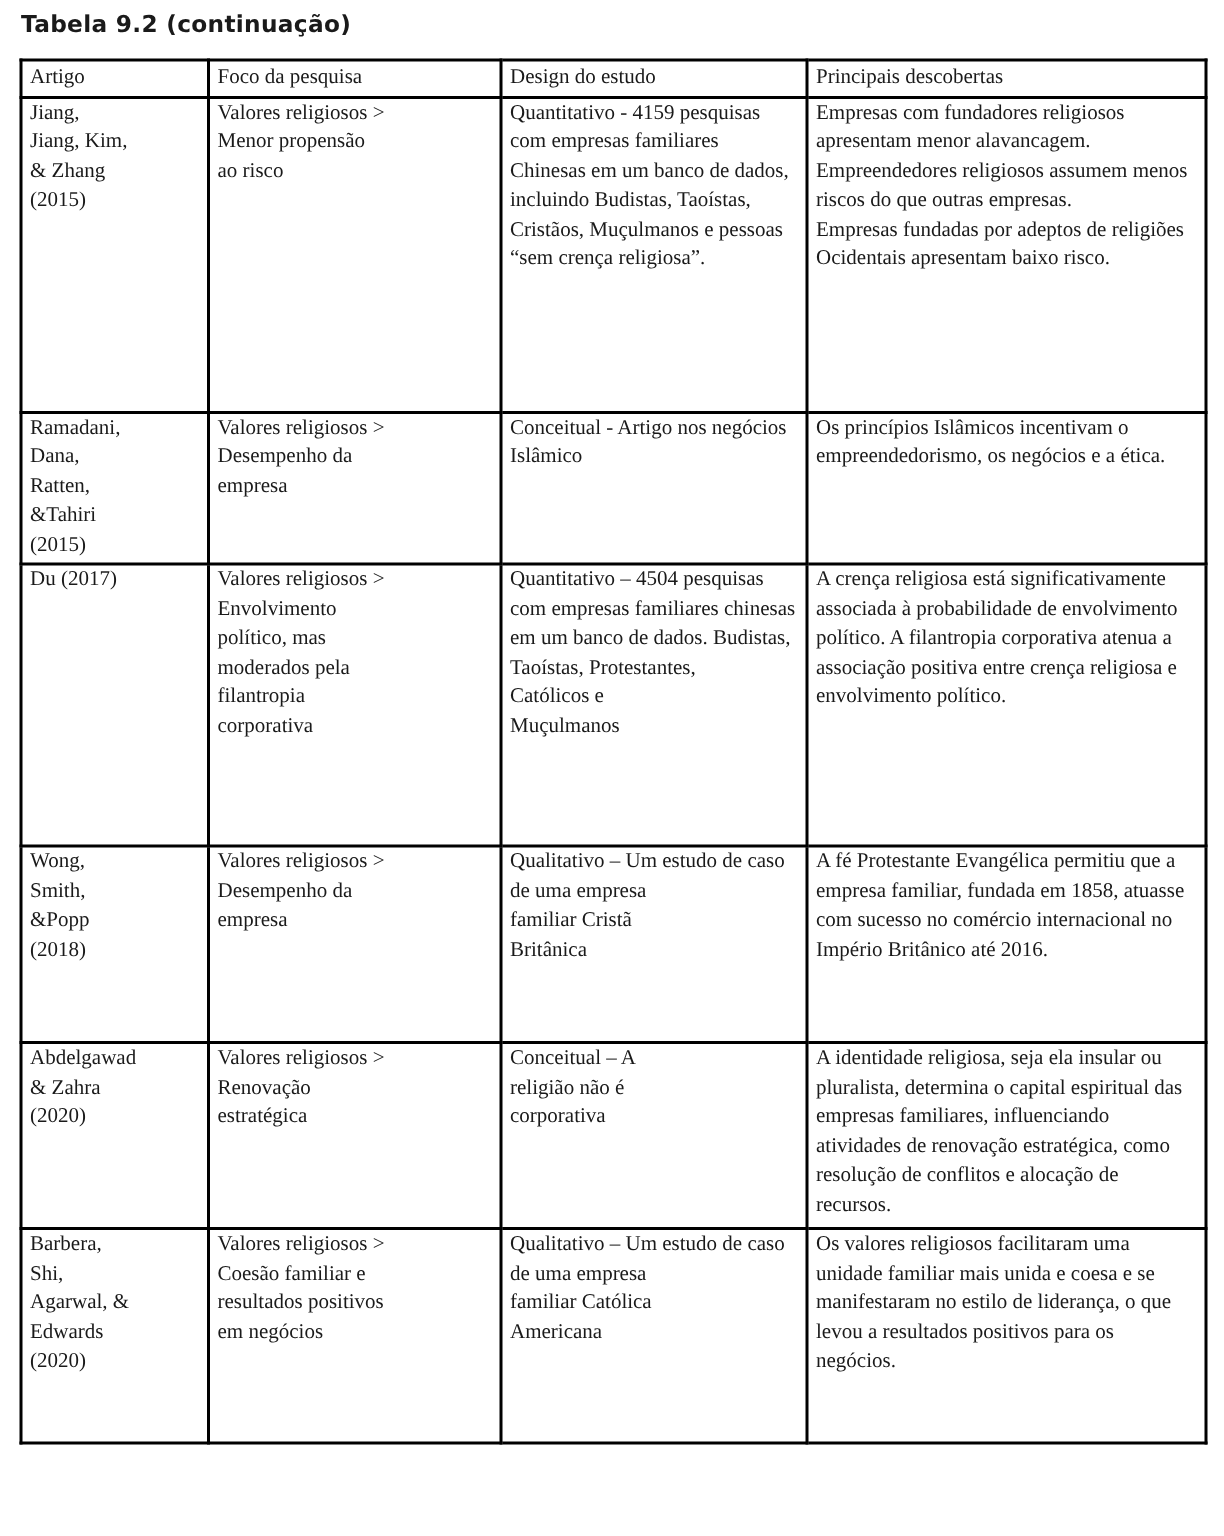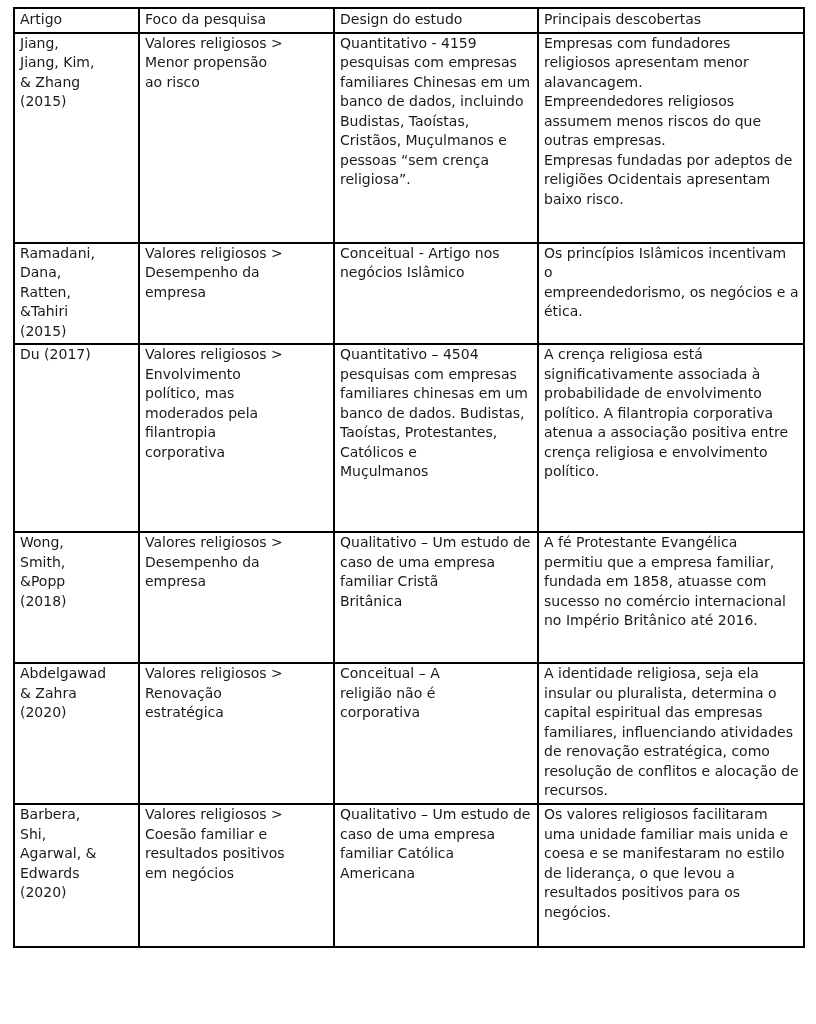--- a/index.html
+++ b/index.html
@@ -34,38 +34,40 @@
   table.studies td {
     border: 2px solid #000000;
     vertical-align: top;
     text-align: left;
     font-size: 14px;
     font-weight: normal;
     line-height: 19.5px;
     padding: 0px 4px 2px 5px;
     white-space: pre-line;
     overflow: hidden;
+    font-family: Liberation Serif, serif;
   }
   table.studies thead tr { height: 21px; }
   table.studies thead th { white-space: nowrap; padding-top: 1px; }
   tr.row-1 { height: 210px; margin-left: 28px; }
   tr.row-2 { height: 99px; margin-left: 15px;  }
   tr.row-3 { height: 188px; }
   tr.row-4 { height: 131px; }
-  tr.row-5 { height: 141px; }
+  tr.row-5 { height: 124px; }
   tr.row-6 { height: 143px; padding-left: 41px; }
   col.c-artigo { width: 125px; }
   col.c-foco   { width: 195px; }
   col.c-design { width: 204px; }
   col.c-desc   { width: 266px; }
 </style>
 </head>
 <body>
 
 <div class="page">
+  <h1 class="doc-title">Tabela 9.2 (continuação)</h1>
 
   <table class="studies">
     <colgroup>
       <col class="c-artigo">
         <col class="c-foco">
         <col class="c-design">
         <col class="c-desc">
     </colgroup>
     <thead>
       <tr>

